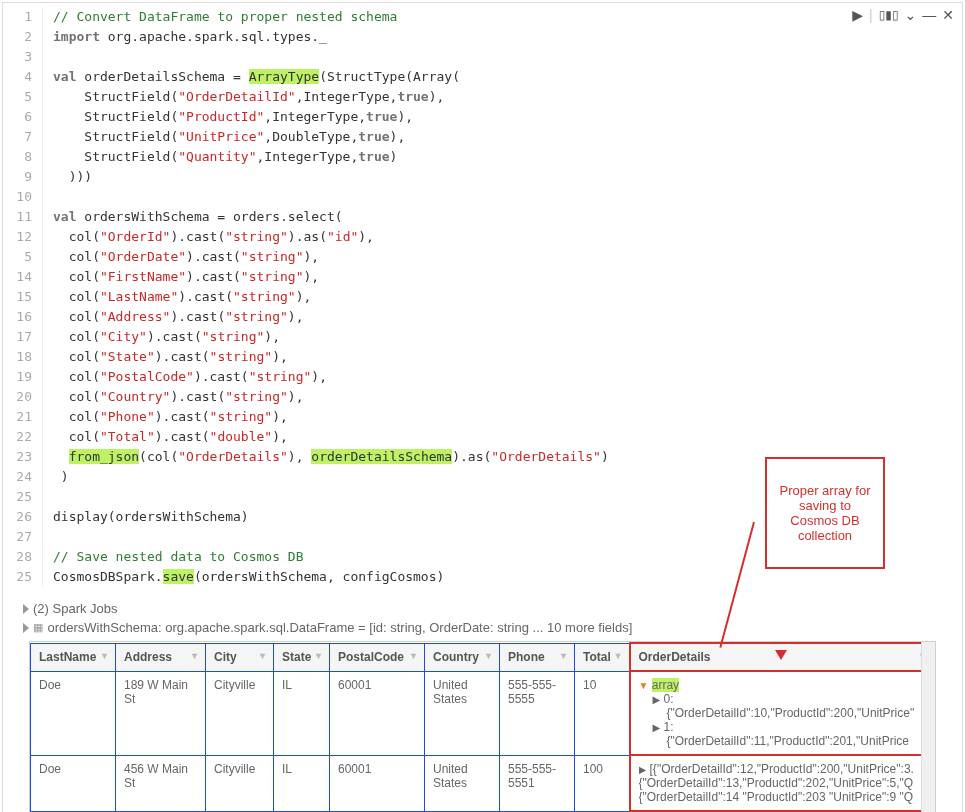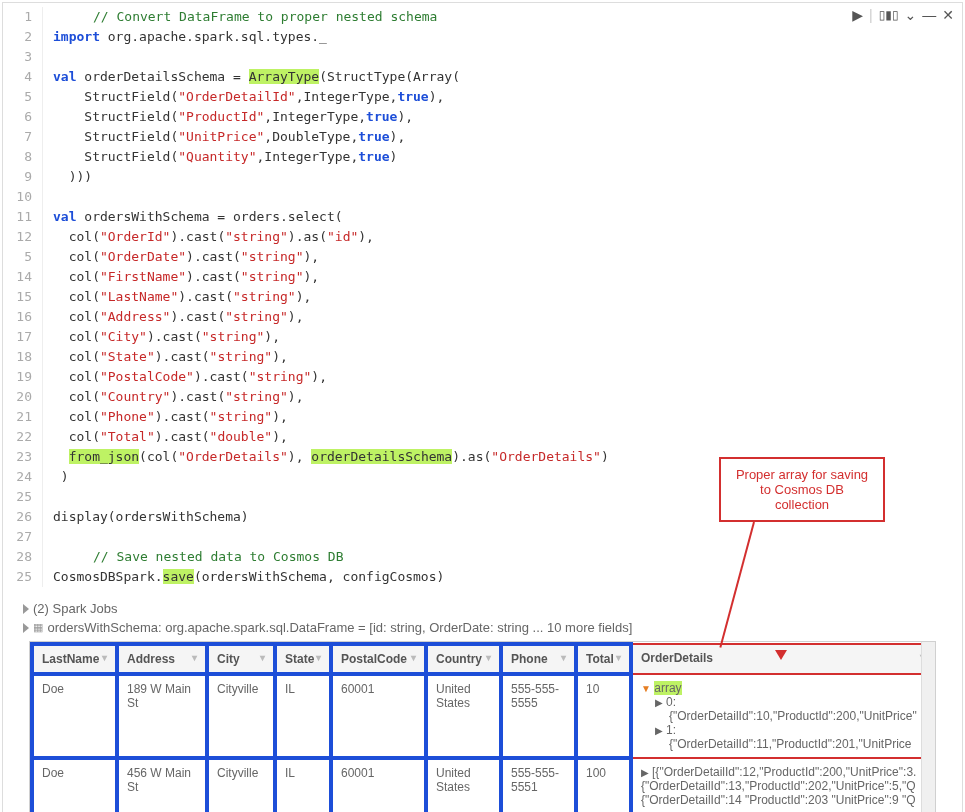--- a/index.html
+++ b/index.html
@@ -3,36 +3,36 @@
 <meta charset="utf-8">
 <style>
   * { box-sizing: border-box; margin: 0; padding: 0; }
   body { font-family: "Helvetica Neue", Arial, sans-serif; font-size: 13px; background: #fff; color: #333; width: 965px; }
   .cell { border: 1px solid #ddd; margin: 2px; position: relative; }
   .topbar { position: absolute; top: 4px; right: 8px; display: flex; align-items: center; gap: 6px; z-index: 5; }
   .topbar span { cursor: pointer; color: #555; font-size: 14px; }
   .code-area { display: flex; background: #fff; font-family: Menlo, Monaco, Consolas, monospace; font-size: 13px; line-height: 20px; padding: 4px 0; }
   .gutter { width: 40px; text-align: right; color: #aaa; padding-right: 10px; user-select: none; border-right: 1px solid #eee; }
   .code { padding-left: 10px; flex: 1; white-space: pre; }
-  .c-comment { color: #2e7d32; margin-left: 40px; }
-  .c-keyword { color: #1d4ed8; font-weight: bold; }
+  .c-comment { color: #2e7d32; }
+  .c-keyword { color: #737373; font-weight: bold; }
   .c-string { color: #c62828; }
   .hl { background: #bef264; }
   .output { padding: 6px 20px; color: #666; font-size: 13px; }
   .out-row { display: flex; align-items: center; gap: 4px; margin: 4px 0; }
   .arrow { display:inline-block; width:0; height:0; border-top:5px solid transparent; border-bottom:5px solid transparent; border-left:6px solid #999; }
   .table-wrap { margin: 6px; border: 1px solid #d0d0d0; position: relative; }
   table { border-collapse: collapse; width: 100%; table-layout: fixed; }
-  th, td { border: 4px solid #1d4ed8; padding: 6px 8px; text-align: left; font-size: 12px; vertical-align: top; overflow: hidden; }
+  th, td { border: 1px solid #1d4ed8; padding: 6px 8px; text-align: left; font-size: 12px; vertical-align: top; overflow: hidden; }
   th { background: #f5f5f5; color: #555; position: relative; }
   .sort { float: right; color: #bbb; font-size: 10px; }
   .order-col { border: 2px solid #d32f2f; margin-left: 34px; }
   .tree-arrow { color: #666; font-size: 10px; }
   .tree-down { color: #e67e22; }
-  .annotation { position: absolute; top: -185px; right: 50px; border: 2px solid #d32f2f; padding: 8px 12px; background: #fff; color: #d32f2f; font-size: 13px; text-align: center; width: 166px; z-index: 10; }
+  .annotation { position: absolute; top: -185px; right: 50px; border: 2px solid #d32f2f; padding: 24px 12px; background: #fff; color: #d32f2f; font-size: 13px; text-align: center; width: 120px; z-index: 10; }
   .arrow-line { position: absolute; top: -120px; right: 180px; width: 2px; height: 130px; background: #d32f2f; transform: rotate(15deg); transform-origin: top; z-index: 9; }
   .arrow-head { position: absolute; top: 8px; right: 148px; width: 0; height: 0; border-left: 6px solid transparent; border-right: 6px solid transparent; border-top: 10px solid #d32f2f; z-index: 9; }
   .scroll-right { position:absolute; right:0; top:0; bottom:0; width:14px; background:#f0f0f0; border-left:1px solid #ddd; }
 </style>
 </head>
 <body>
 
 <div class="cell">
   <div class="topbar">
     <span>▶</span>

